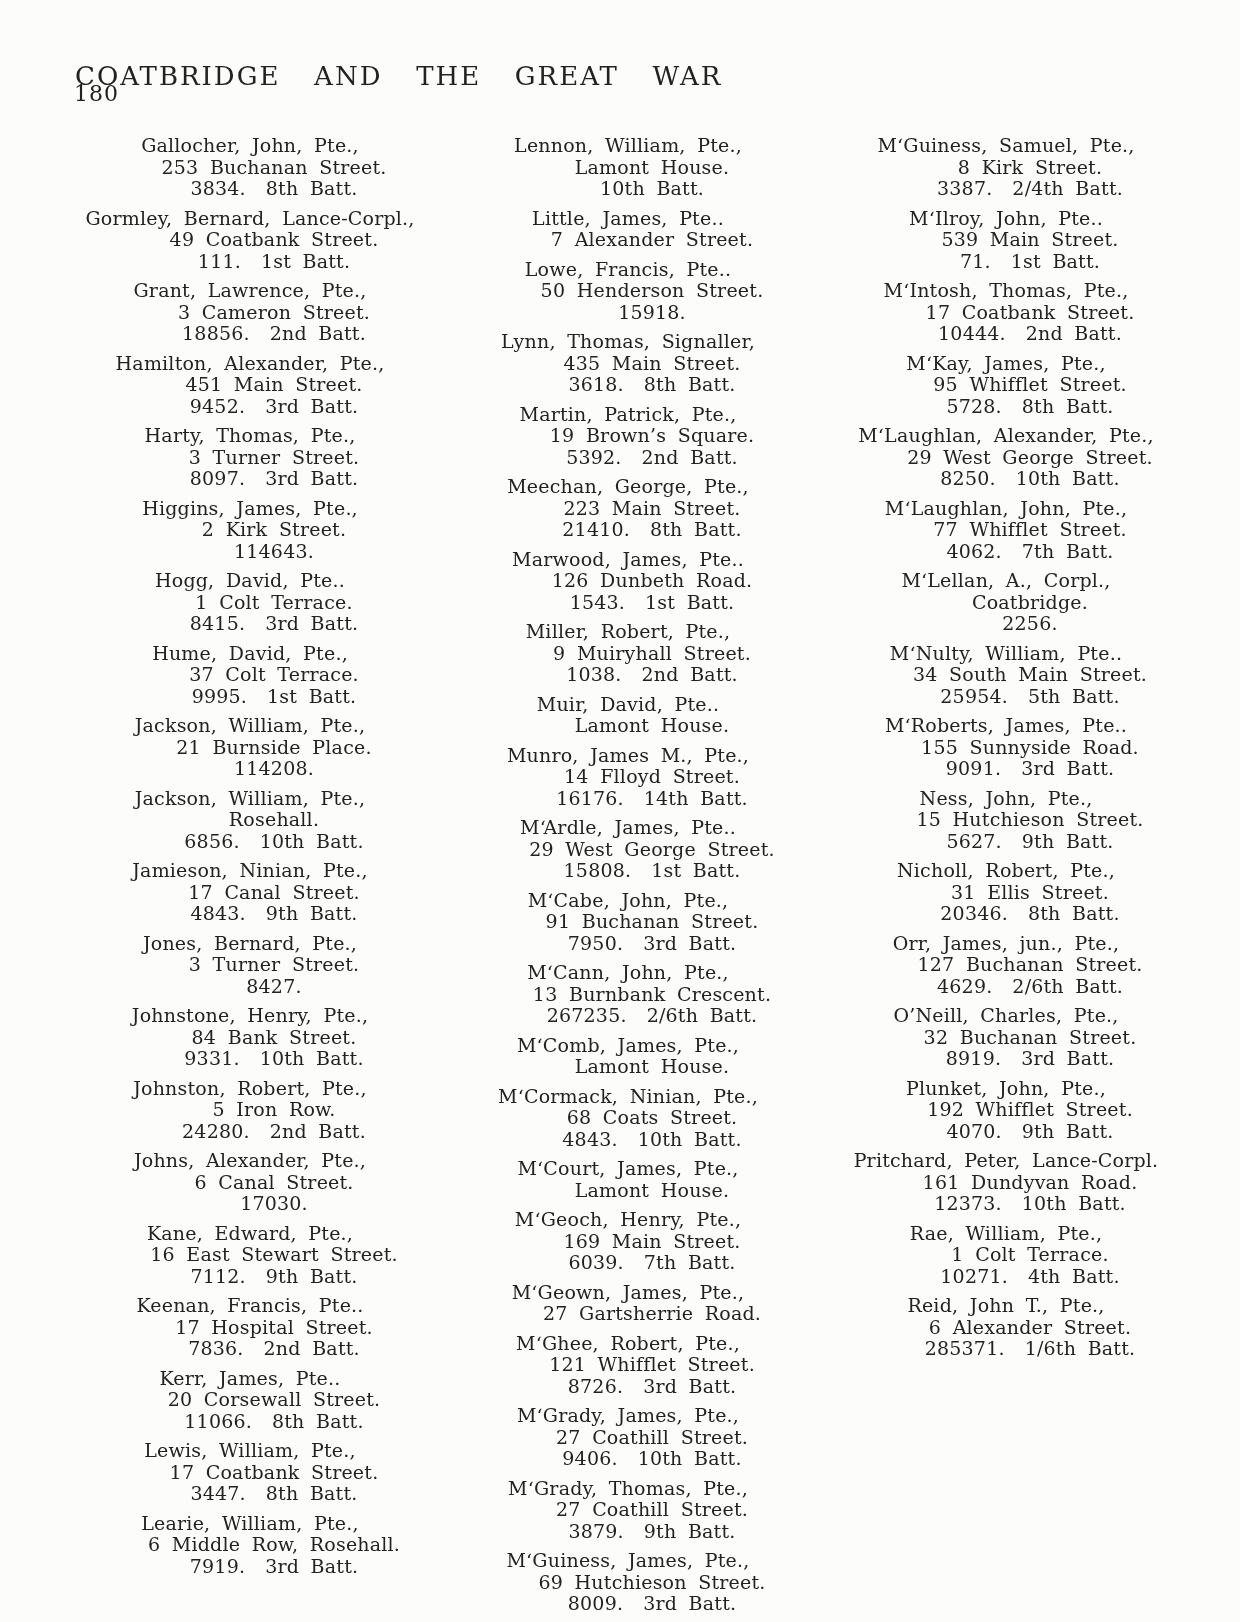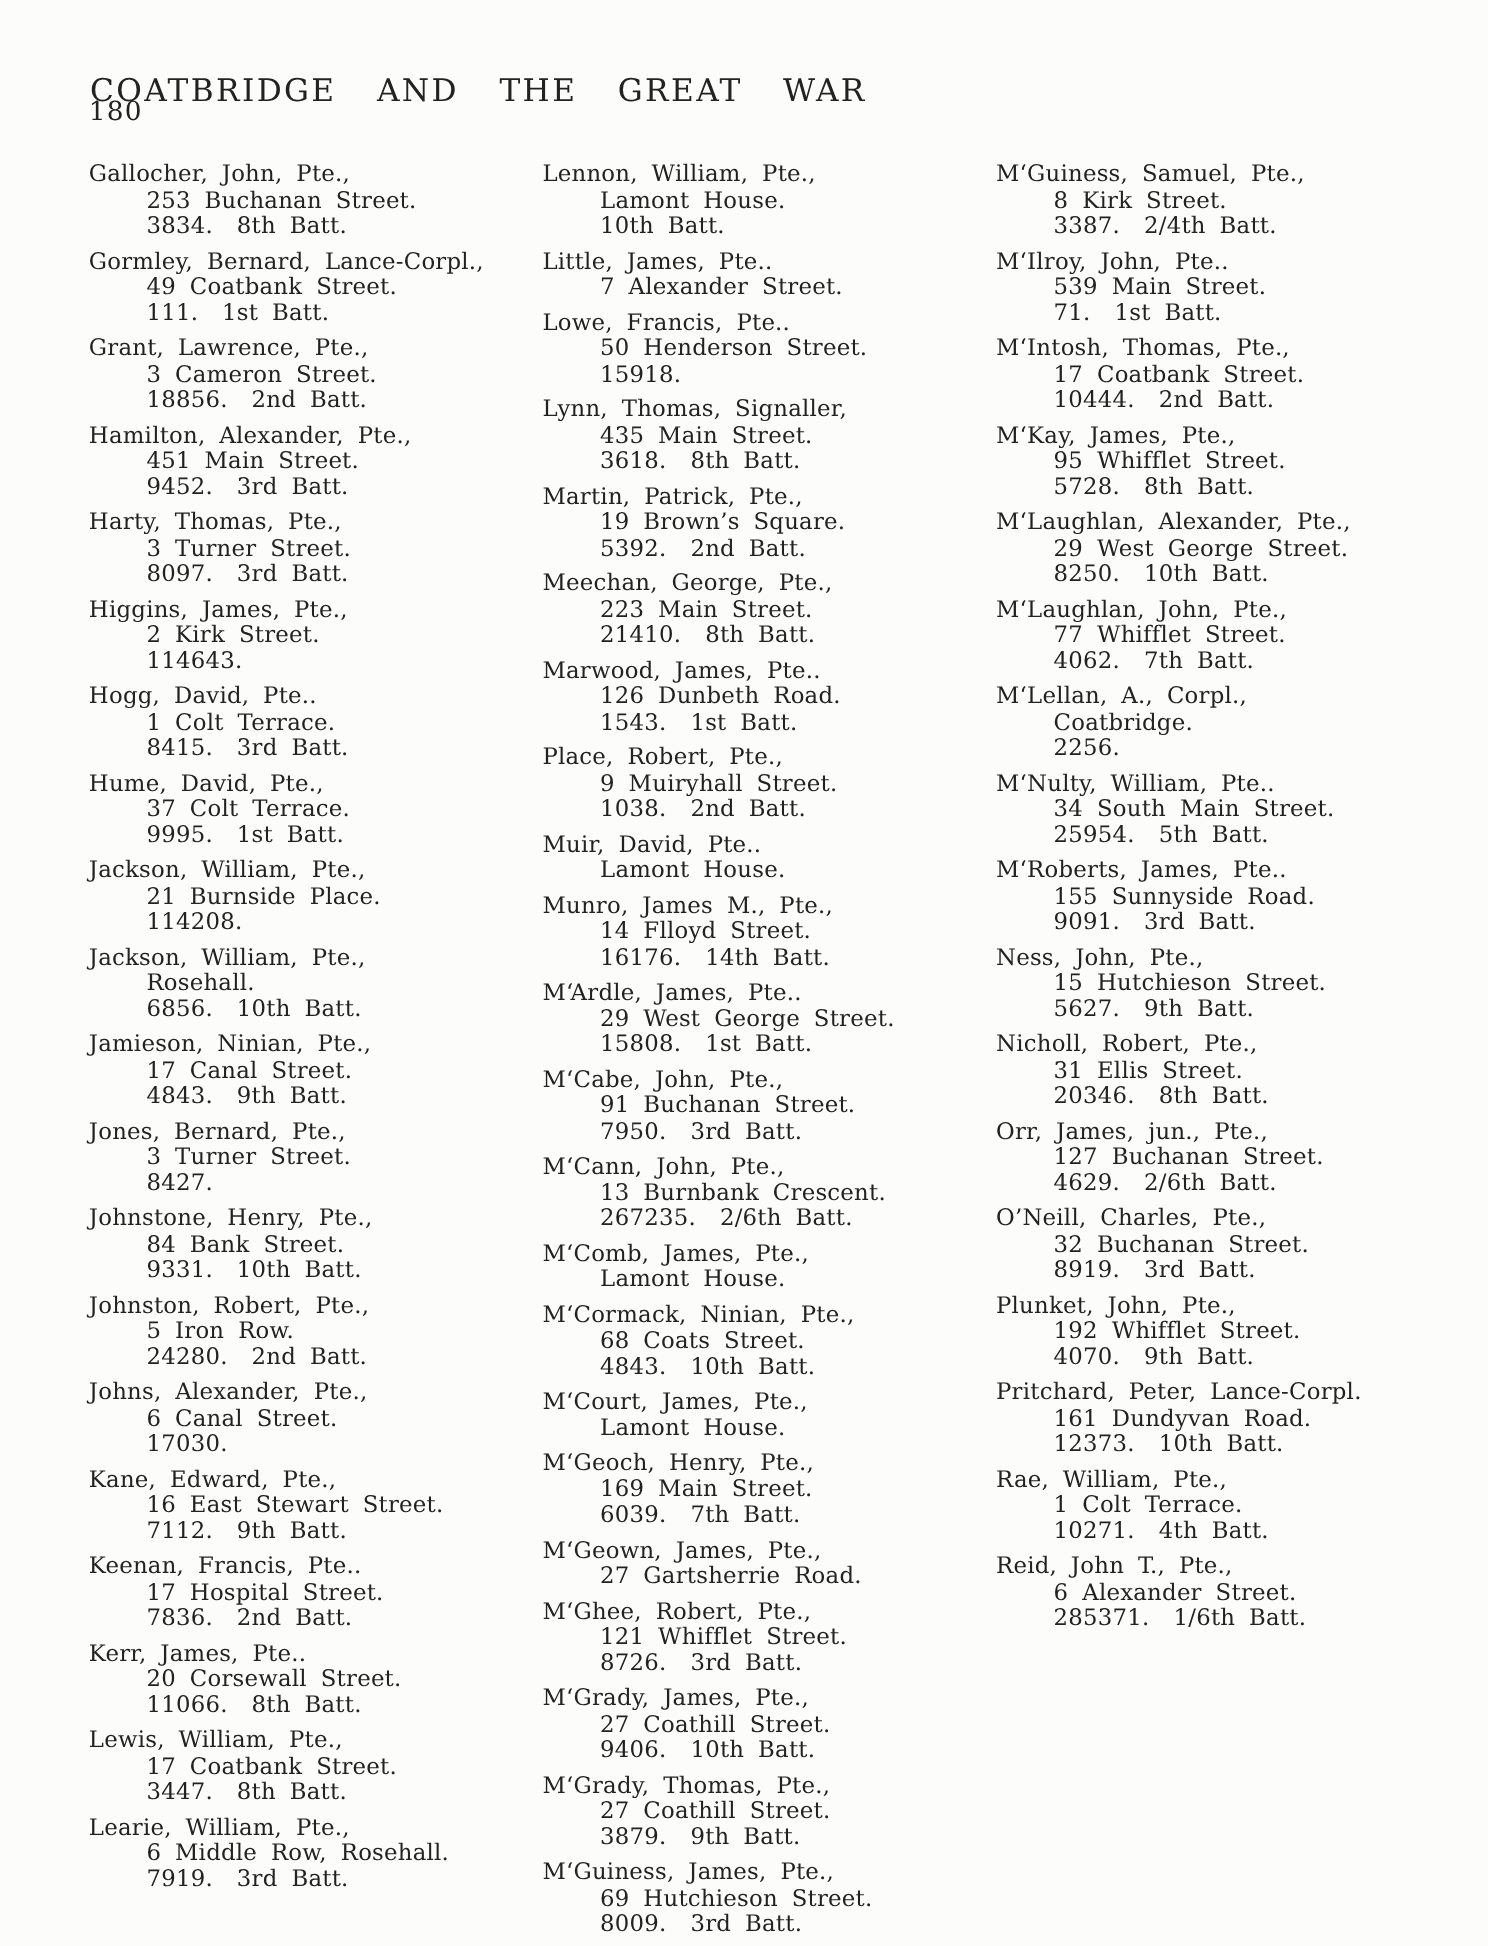--- a/index.html
+++ b/index.html
@@ -36,20 +36,21 @@
     white-space: nowrap;
   }
   .columns {
     display: flex;
     gap: 26px;
     margin-top: 24px;
   }
   .column {
     flex: 1 1 0;
     min-width: 0;
+    text-align: center;
   }
   .entry {
     margin-bottom: 8px;
     font-size: 19px;
     line-height: 21.5px;
     word-spacing: 0.28em;
     letter-spacing: 0.2px;
   }
   .name-line { white-space: nowrap; }
   .indent-line { padding-left: 48px; white-space: nowrap; }
@@ -195,21 +196,21 @@
           <div class="name-line">Meechan, George, Pte.,</div>
           <div class="indent-line">223 Main Street.</div>
           <div class="indent-line service-line"><span class="num">21410.</span><span class="batt gap">8th Batt.</span></div>
         </div>
         <div class="entry">
           <div class="name-line">Marwood, James, Pte..</div>
           <div class="indent-line">126 Dunbeth Road.</div>
           <div class="indent-line service-line"><span class="num">1543.</span><span class="batt gap">1st Batt.</span></div>
         </div>
         <div class="entry">
-          <div class="name-line">Place, Robert, Pte.,</div>
+          <div class="name-line">Miller, Robert, Pte.,</div>
           <div class="indent-line">9 Muiryhall Street.</div>
           <div class="indent-line service-line"><span class="num">1038.</span><span class="batt gap">2nd Batt.</span></div>
         </div>
         <div class="entry">
           <div class="name-line">Muir, David, Pte..</div>
           <div class="indent-line">Lamont House.</div>
         </div>
         <div class="entry">
           <div class="name-line">Munro, James M., Pte.,</div>
           <div class="indent-line">14 Flloyd Street.</div>

